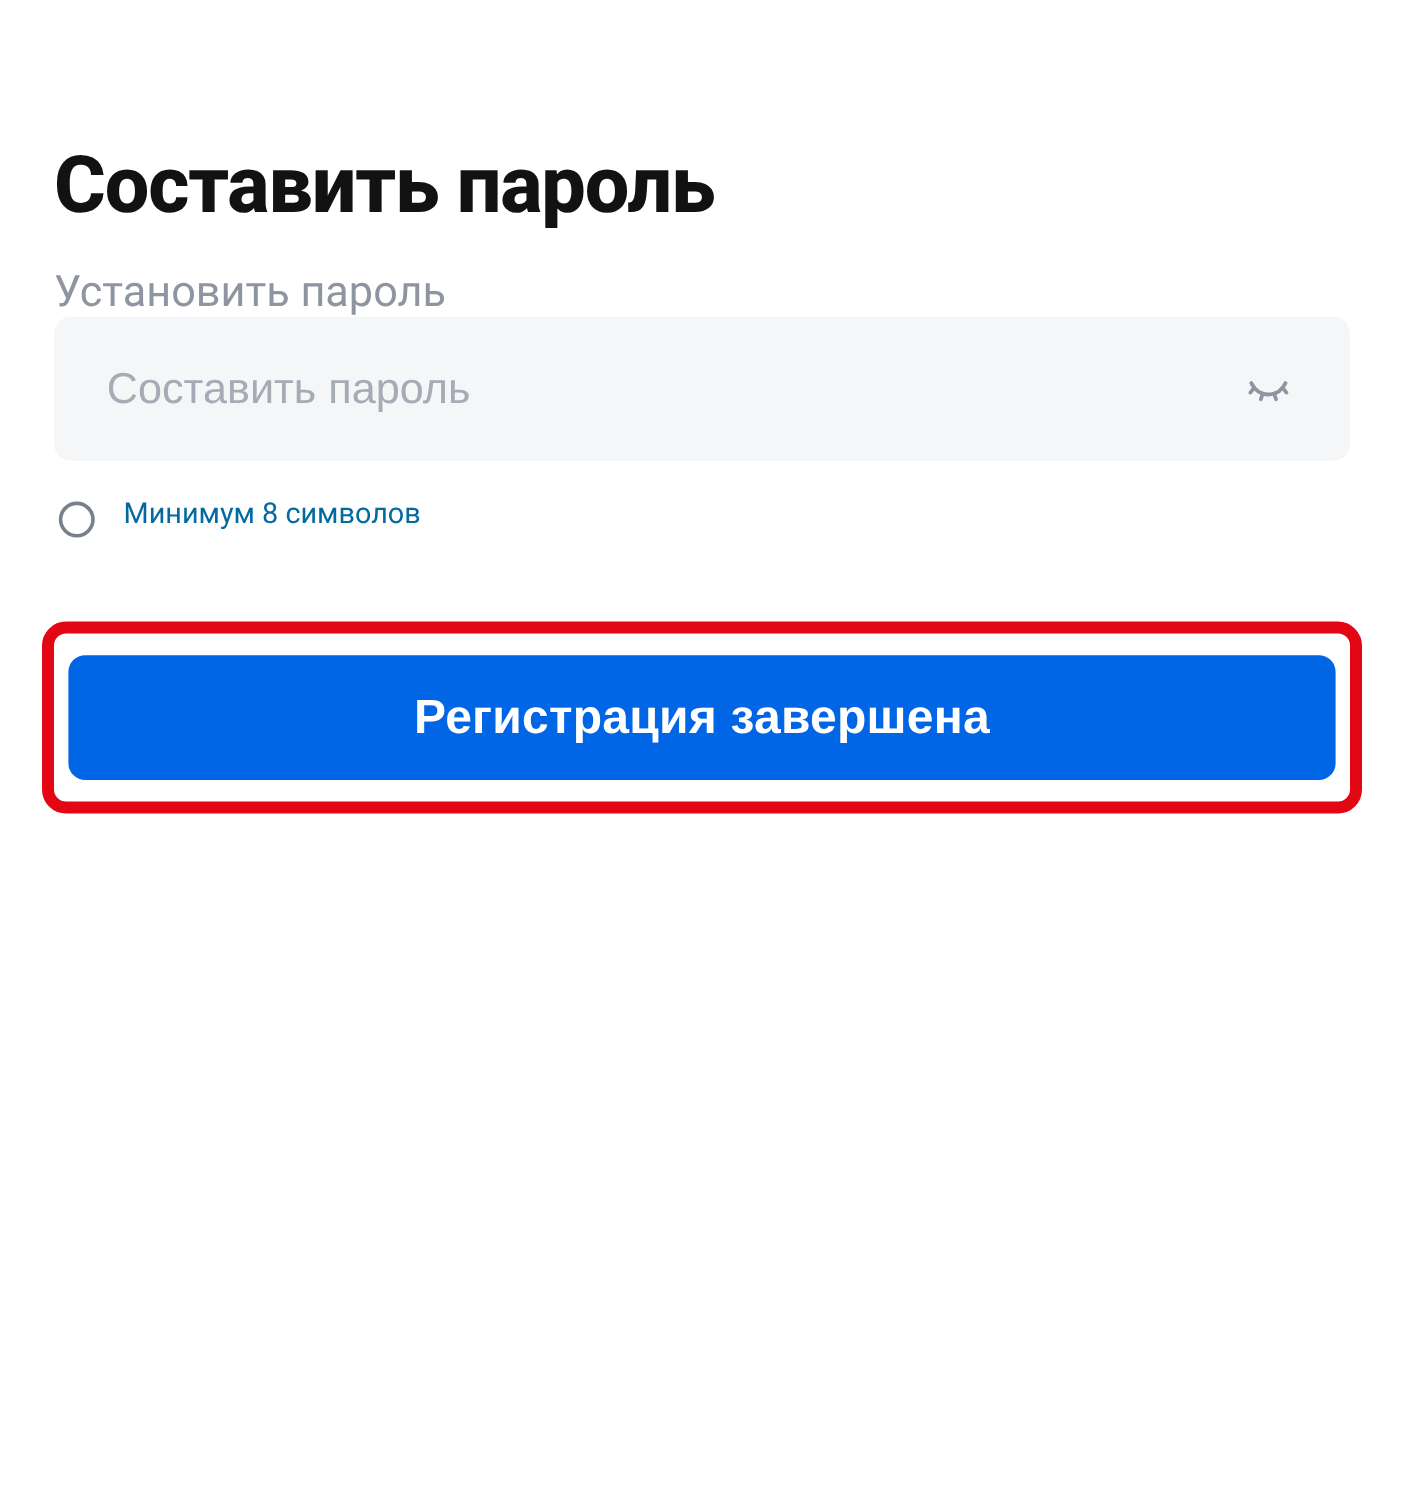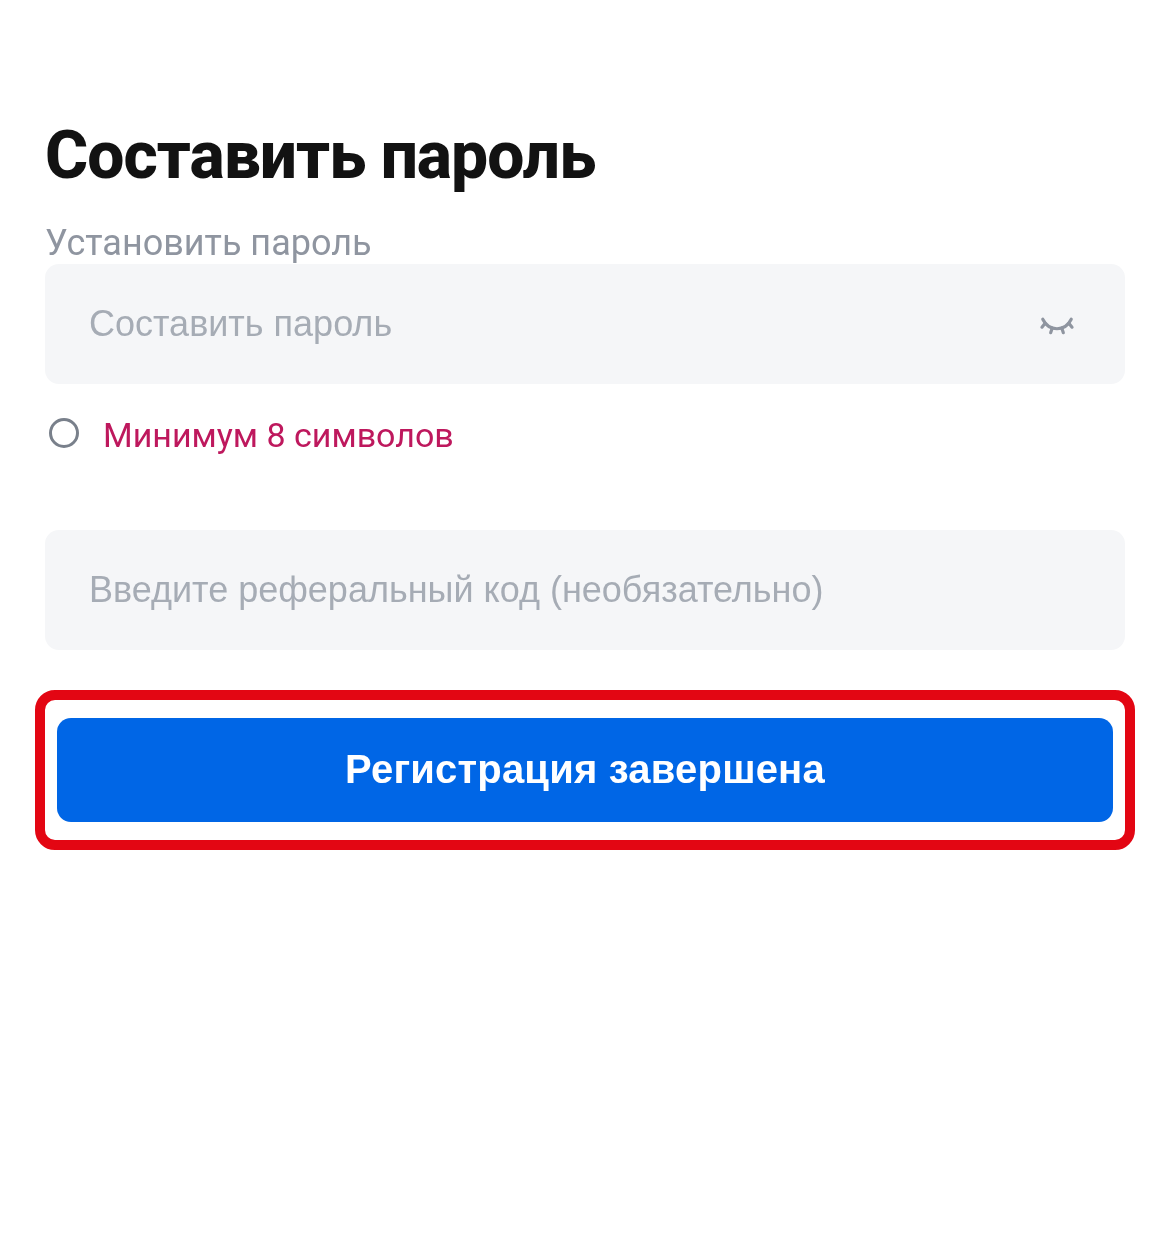--- a/index.html
+++ b/index.html
@@ -74,23 +74,23 @@
     }
     .req-circle {
       flex: 0 0 auto;
       width: 30px;
       height: 30px;
       border: 3px solid #79808b;
       border-radius: 50%;
       margin-top: 6px;
     }
     .req-text {
-      font-size: 34px;
+      font-size: 24px;
       line-height: 1.4;
-      color: #be185d;
+      color: #0369a1;
     }
     .referral-wrap {
       background: #f5f6f8;
       border-radius: 14px;
       height: 120px;
       display: flex;
       align-items: center;
       padding: 0 44px;
       margin-bottom: 40px;
     }
@@ -135,21 +135,18 @@
     </span>
   </div>
 
   <div class="requirements">
     <div class="req-item">
       <span class="req-circle"></span>
       <span class="req-text">Минимум 8 символов</span>
     </div>
   </div>
 
-  <div class="referral-wrap">
-    <input type="text" class="text-input" placeholder="Введите реферальный код (необязательно)" style="">
-  </div>
 
   <div class="highlight-box">
     <button class="primary-button">Регистрация завершена</button>
   </div>
 
 </div>
 
 </body></html>

